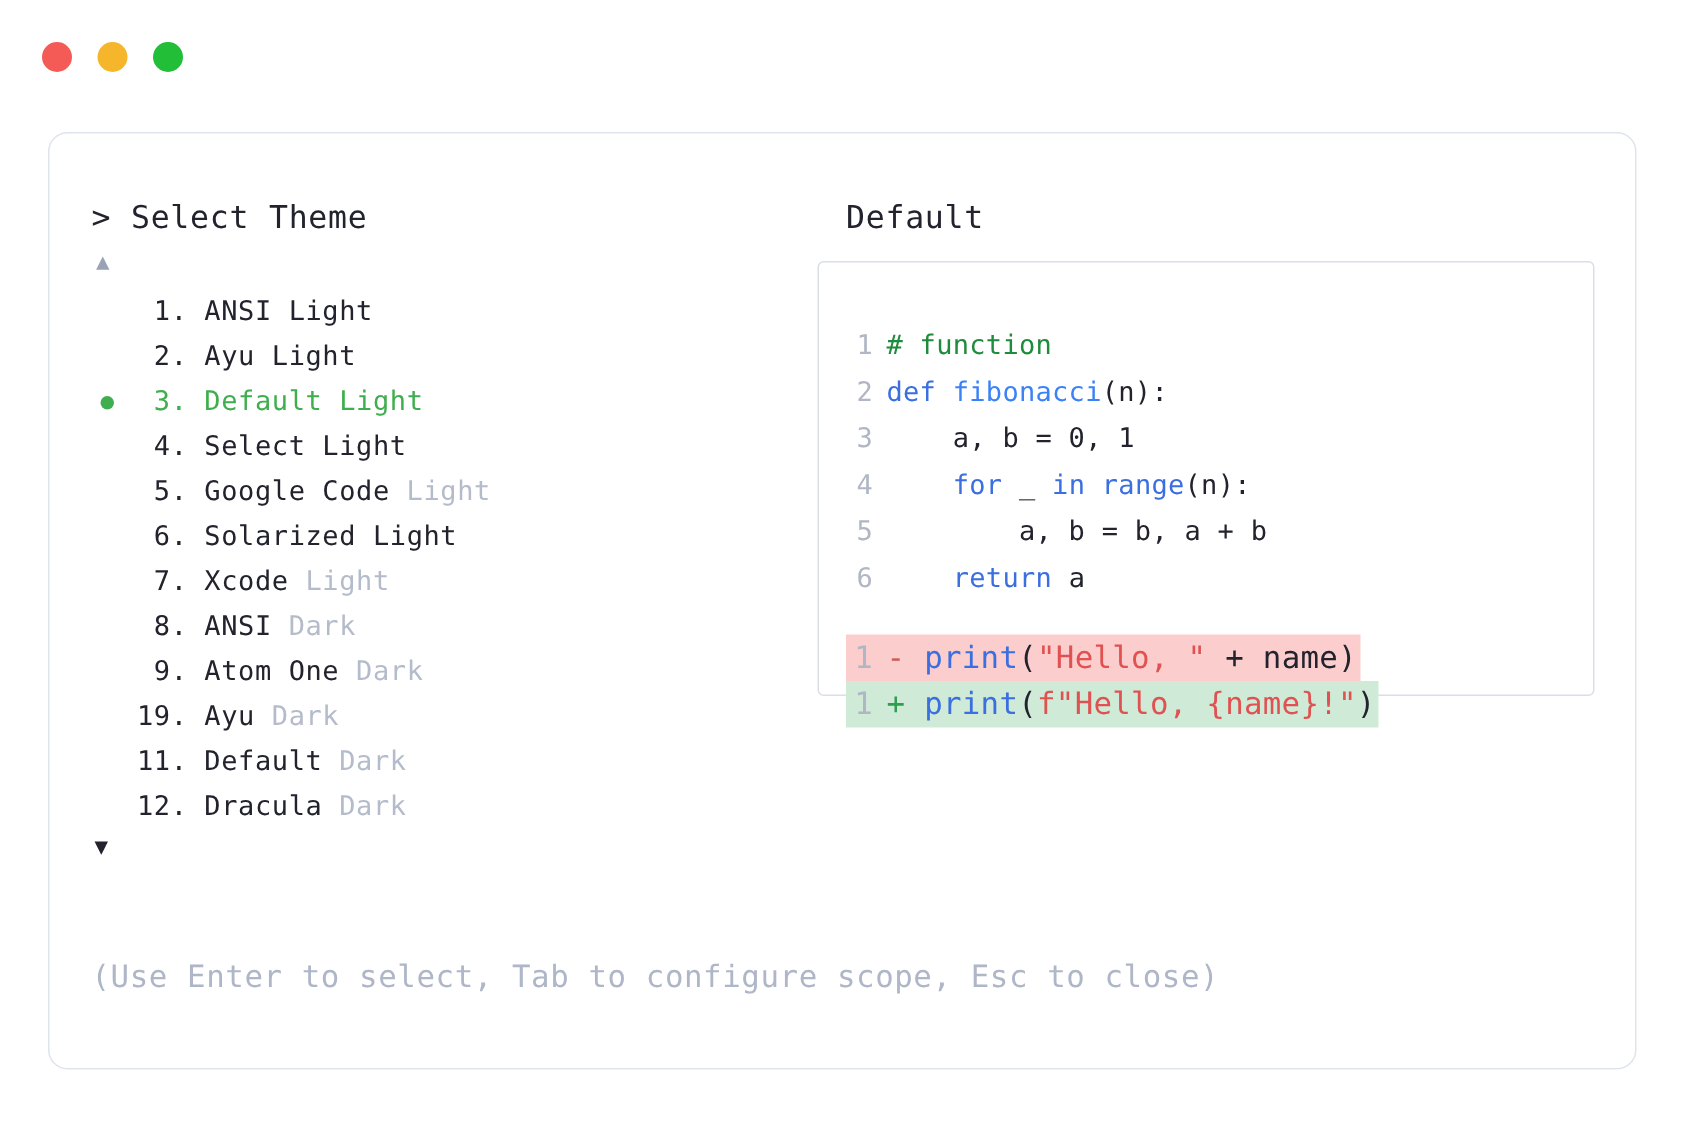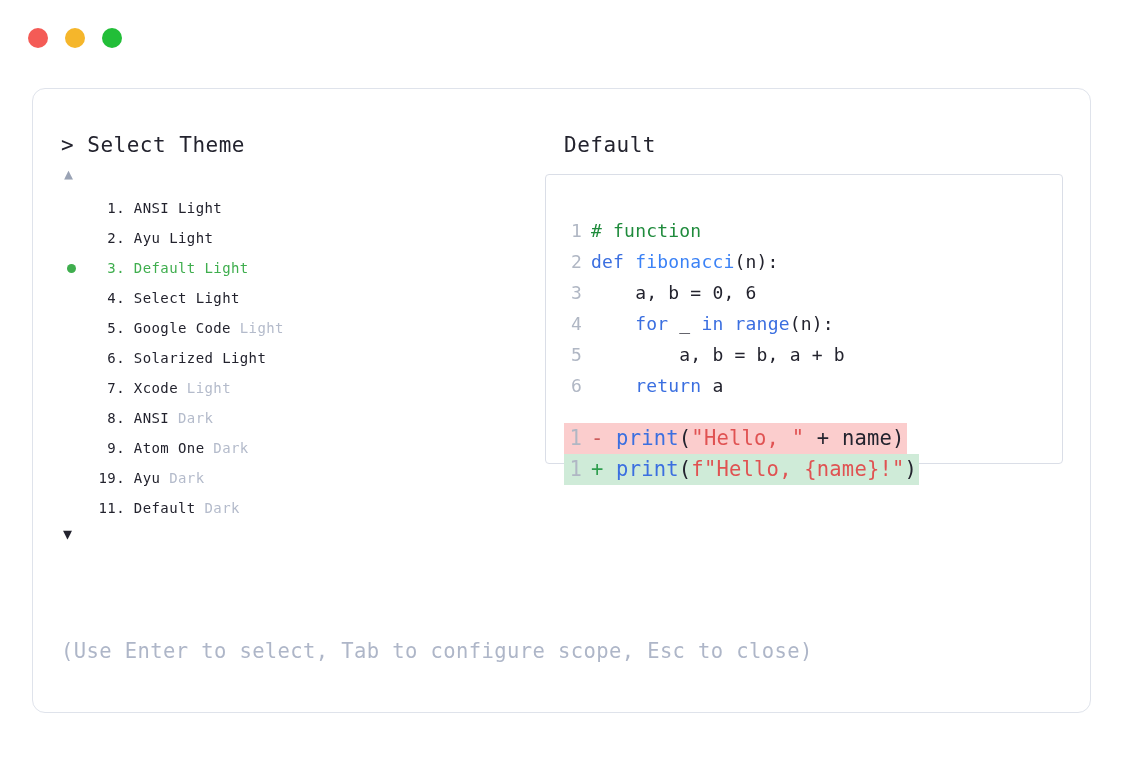--- a/index.html
+++ b/index.html
@@ -93,21 +93,21 @@
   .scroll-arrow.up { color: #9aa3b5; }
   .scroll-arrow.down { color: #23232e; margin-top: 4px; padding-left: 2px;}
 
   .theme-list {
     margin-top: 8px;
   }
   .theme-row {
     position: relative;
     height: 30px;
     line-height: 30px;
-    font-size: 14px;
+    font-size: 18px;
     white-space: pre;
     letter-spacing: 0.4px;
     color: #23232e;
   }
   .bullet {
     position: absolute;
     left: 6px;
     top: 11px;
     width: 9px;
     height: 9px;
@@ -218,31 +218,32 @@
           <div class="theme-row"><span class="row-num">2.</span><span class="row-name"> Ayu</span><span class="row-variant"> Light</span></div>
           <div class="theme-row selected"><span class="bullet" style="background: rgb(63, 174, 78);"></span><span class="row-num">3.</span><span class="row-name"> Default</span><span class="row-variant"> Light</span></div>
           <div class="theme-row"><span class="row-num">4.</span><span class="row-name"> Select</span><span class="row-variant"> Light</span></div>
           <div class="theme-row"><span class="row-num">5.</span><span class="row-name"> Google Code</span><span class="row-variant variant-muted"> Light</span></div>
           <div class="theme-row"><span class="row-num">6.</span><span class="row-name"> Solarized</span><span class="row-variant"> Light</span></div>
           <div class="theme-row"><span class="row-num">7.</span><span class="row-name"> Xcode</span><span class="row-variant variant-muted"> Light</span></div>
           <div class="theme-row"><span class="row-num">8.</span><span class="row-name"> ANSI</span><span class="row-variant variant-muted"> Dark</span></div>
           <div class="theme-row"><span class="row-num">9.</span><span class="row-name"> Atom One</span><span class="row-variant variant-muted"> Dark</span></div>
           <div class="theme-row"><span class="row-num">19.</span><span class="row-name"> Ayu</span><span class="row-variant variant-muted"> Dark</span></div>
           <div class="theme-row"><span class="row-num">11.</span><span class="row-name"> Default</span><span class="row-variant variant-muted"> Dark</span></div>
+          <div class="theme-row"><span class="row-num">12.</span><span class="row-name"> Dracula</span><span class="row-variant variant-muted"> Dark</span></div>
         </div>
       <div class="scroll-arrow down">▼</div>
     </div>
 
     <div class="hint">(Use Enter to select, Tab to configure scope, Esc to close)</div>
 
     <div class="preview-box">
       <div class="code">
           <div class="code-line"><span class="ln">1</span><span class="tok-com"># function</span></div>
           <div class="code-line"><span class="ln">2</span><span class="tok-kw">def </span><span class="tok-fn">fibonacci</span><span class="tok-plain">(n):</span></div>
-          <div class="code-line"><span class="ln">3</span><span class="tok-plain">    a, b = 0, 6</span></div>
+          <div class="code-line"><span class="ln">3</span><span class="tok-plain">    a, b = 0, 1</span></div>
           <div class="code-line"><span class="ln">4</span><span class="tok-plain">    </span><span class="tok-kw">for</span><span class="tok-plain"> _ </span><span class="tok-kw">in range</span><span class="tok-plain">(n):</span></div>
           <div class="code-line"><span class="ln">5</span><span class="tok-plain">        a, b = b, a + b</span></div>
           <div class="code-line"><span class="ln">6</span><span class="tok-plain">    </span><span class="tok-kw">return</span><span class="tok-plain"> a</span></div>
           <div class="diff-gap"></div>
           <div><span class="diff-line diff-del"><span class="ln diff-ln">1</span><span class="diff-mark-del">- </span><span class="tok-kw">print</span><span class="tok-plain">(</span><span class="tok-str">"Hello, "</span><span class="tok-plain"> + name)</span></span></div>
           <div><span class="diff-line diff-add"><span class="ln diff-ln">1</span><span class="diff-mark-add">+ </span><span class="tok-kw">print</span><span class="tok-plain">(</span><span class="tok-str">f"Hello, {name}!"</span><span class="tok-plain">)</span></span></div>
         </div>
     </div>
 
   </div>

